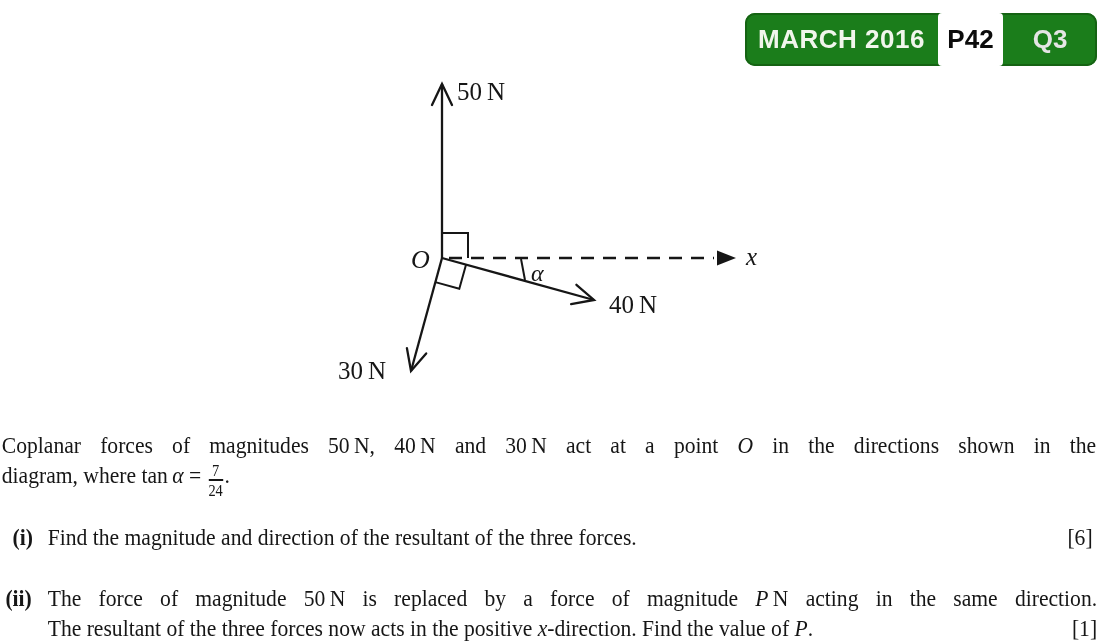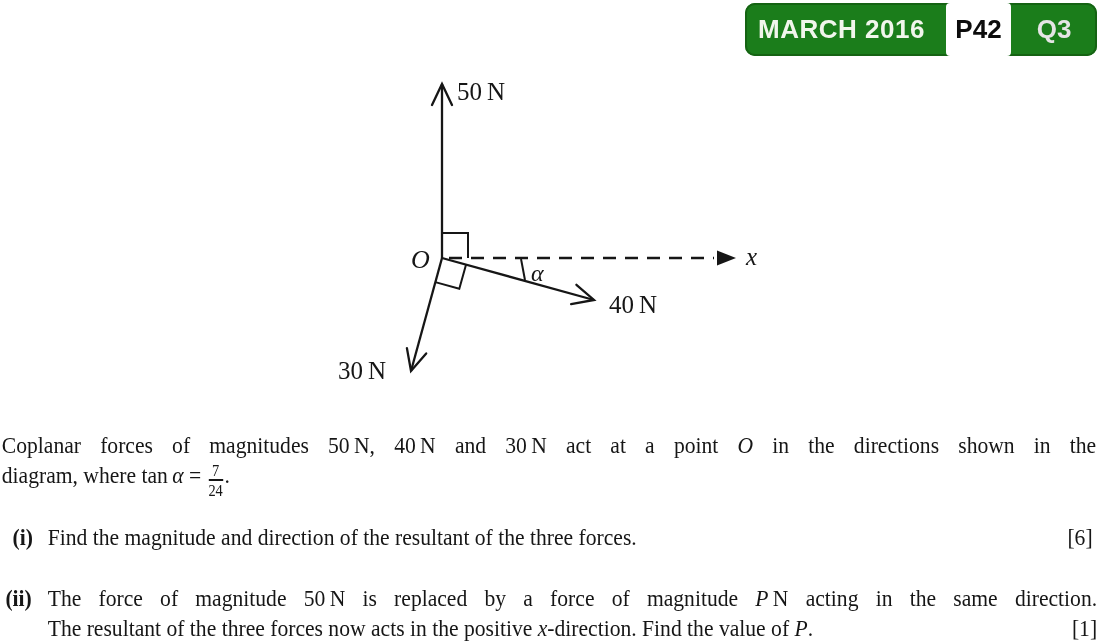--- a/index.html
+++ b/index.html
@@ -3,30 +3,30 @@
 <meta charset="utf-8">
 <style>
   html,body{margin:0;padding:0;}
   body{
     width:1100px;height:642px;position:relative;overflow:hidden;
     background:#ffffff;color:#161616;
     font-family:"Liberation Serif", serif;
   }
   
   .badge{
-    position:absolute;left:745px;top:3px;width:352px;height:53px;
+    position:absolute;left:745px;top:13px;width:352px;height:53px;
     background:#1b7d1b;border-radius:10px;
     display:flex;align-items:center;
     font-family:"Liberation Sans", sans-serif;font-weight:bold;font-size:26px;
     box-shadow:inset 0 0 0 2px #156313;
   }
   .badge .seg-session{flex:0 0 193px;text-align:center;color:#f1f6ec;letter-spacing:.5px;}
   .badge .seg-paper{
     flex:0 0 65px;height:100%;background:#ffffff;border-radius:4px;
-    display:flex;align-items:center;justify-content:center;color:#0c0c0c;margin-left:8px;
+    display:flex;align-items:center;justify-content:center;color:#0c0c0c;
   }
   .badge .seg-question{flex:1;text-align:center;color:#e5e5e5;}
   
   svg.diagram{position:absolute;left:0;top:0;}
   svg.diagram text{font-family:"Liberation Serif", serif;fill:#161616;}
   svg.diagram .it{font-style:italic;}
   
   .textwrap{
     position:absolute;left:0;top:0;width:1222px;height:642px;
     transform:scaleX(0.9);transform-origin:0 0;

